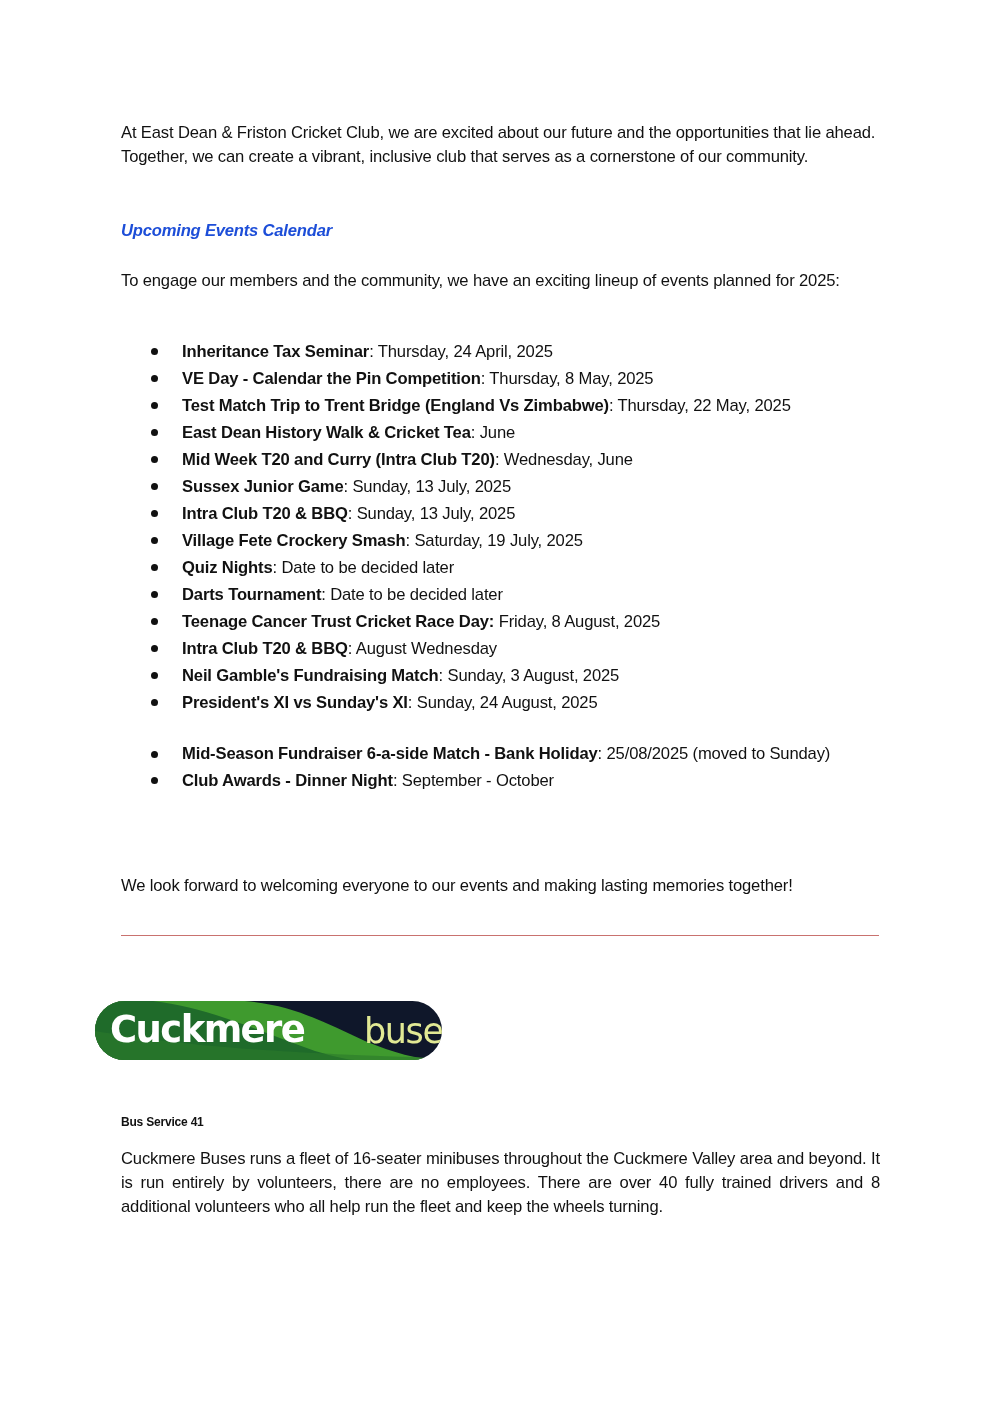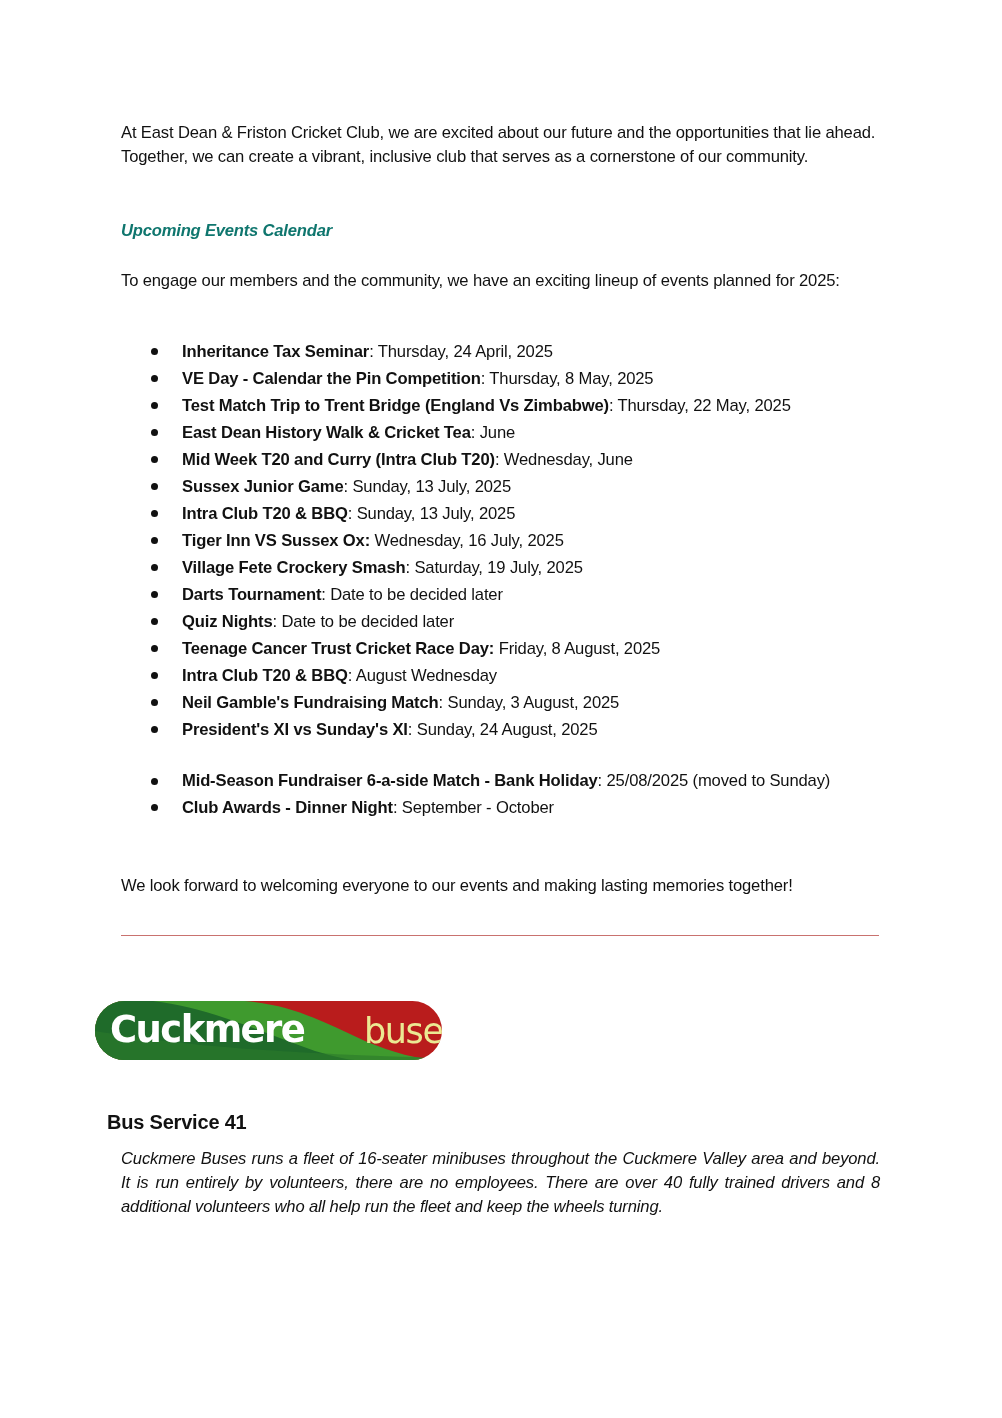--- a/index.html
+++ b/index.html
@@ -27,32 +27,31 @@
       position: absolute;
       left: 121px;
       width: 760px;
       line-height: 24px;
       margin: 0;
       letter-spacing: -0.15px;
     }
     .justify {
       text-align: justify;
       width: 759px;
-      font-style: italic;
     }
     .intro { top: 121px; }
     .section-heading {
       position: absolute;
       left: 121px;
       top: 219px;
       margin: 0;
       font-size: 16.6px;
       font-weight: bold;
       font-style: italic;
-      color: #0f766e;
+      color: #1d4ed8;
       line-height: 24px;
       letter-spacing: -0.2px;
     }
     .lead { top: 269px; }
     .events {
       position: absolute;
       left: 121px;
       top: 338px;
       width: 760px;
       margin: 0;
@@ -86,21 +85,21 @@
       border-top: 1.5px solid #c9726f;
     }
     .logo {
       position: absolute;
       left: 95px;
       top: 1001px;
       width: 347px;
       height: 59px;
       border-radius: 30px;
       overflow: hidden;
-      background: #b91c1c;
+      background: #0f172a;
     }
     .logo svg {
       position: absolute;
       left: 0;
       top: 0;
     }
     .logo .brand {
       position: absolute;
       left: 15px;
       top: 7px;
@@ -119,24 +118,24 @@
       font-weight: normal;
       font-size: 35px;
       line-height: 44px;
       color: #eef59a;
       letter-spacing: -1.4px;
       opacity: 0.95;
       margin-left: 48px;
     }
     .bus-heading {
       position: absolute;
-      left: 107px;
+      left: 121px;
       top: 1110px;
       margin: 0;
-      font-size: 20px;
+      font-size: 12px;
       font-weight: bold;
       line-height: 24px;
       letter-spacing: -0.2px;
     }
     .bus-desc { top: 1147px; }
     .bus-service { top: 1237px; }
     b { font-weight: bold; }
   </style>
 </head>
 <body>
@@ -150,24 +149,23 @@
   <p class="para lead">To engage our members and the community, we have an exciting lineup of events planned for 2025:</p>
 
   <ul class="events">
     <li class="event"><span class="bullet"></span><span class="name">Inheritance Tax Seminar</span><span>: </span><span>Thursday, 24 April, 2025</span></li>
     <li class="event"><span class="bullet"></span><span class="name">VE Day - Calendar the Pin Competition</span><span>: </span><span>Thursday, 8 May, 2025</span></li>
     <li class="event"><span class="bullet"></span><span class="name">Test Match Trip to Trent Bridge (England Vs Zimbabwe)</span><span>: </span><span>Thursday, 22 May, 2025</span></li>
     <li class="event"><span class="bullet"></span><span class="name">East Dean History Walk &amp; Cricket Tea</span><span>: </span><span>June</span></li>
     <li class="event"><span class="bullet"></span><span class="name">Mid Week T20 and Curry (Intra Club T20)</span><span>: </span><span>Wednesday, June</span></li>
     <li class="event"><span class="bullet"></span><span class="name">Sussex Junior Game</span><span>: </span><span>Sunday, 13 July, 2025</span></li>
     <li class="event"><span class="bullet"></span><span class="name">Intra Club T20 &amp; BBQ</span><span>: </span><span>Sunday, 13 July, 2025</span></li>
-    <li class="event"><span class="bullet"></span><span class="name">Tiger Inn VS Sussex Ox:</span><span> </span><span>Wednesday, 16 July, 2025</span></li>
     <li class="event"><span class="bullet"></span><span class="name">Village Fete Crockery Smash</span><span>: </span><span>Saturday, 19 July, 2025</span></li>
+    <li class="event"><span class="bullet"></span><span class="name">Quiz Nights</span><span>: </span><span>Date to be decided later</span></li>
     <li class="event"><span class="bullet"></span><span class="name">Darts Tournament</span><span>: </span><span>Date to be decided later</span></li>
-    <li class="event"><span class="bullet"></span><span class="name">Quiz Nights</span><span>: </span><span>Date to be decided later</span></li>
     <li class="event"><span class="bullet"></span><span class="name">Teenage Cancer Trust Cricket Race Day:</span><span> </span><span>Friday, 8 August, 2025</span></li>
     <li class="event"><span class="bullet"></span><span class="name">Intra Club T20 &amp; BBQ</span><span>: </span><span>August Wednesday</span></li>
     <li class="event"><span class="bullet"></span><span class="name">Neil Gamble's Fundraising Match</span><span>: </span><span>Sunday, 3 August, 2025</span></li>
     <li class="event"><span class="bullet"></span><span class="name">President's XI vs Sunday's XI</span><span>: </span><span>Sunday, 24 August, 2025</span></li>
     <li class="event wrap"><span class="bullet"></span><span class="name">Mid-Season Fundraiser 6-a-side Match - Bank Holiday</span><span>: </span><span>25/08/2025 (moved to Sunday)</span></li>
     <li class="event"><span class="bullet"></span><span class="name">Club Awards - Dinner Night</span><span>: </span><span>September - October</span></li>
   </ul>
 
   <p class="para closing">We look forward to welcoming everyone to our events and making lasting memories together!</p>
 

